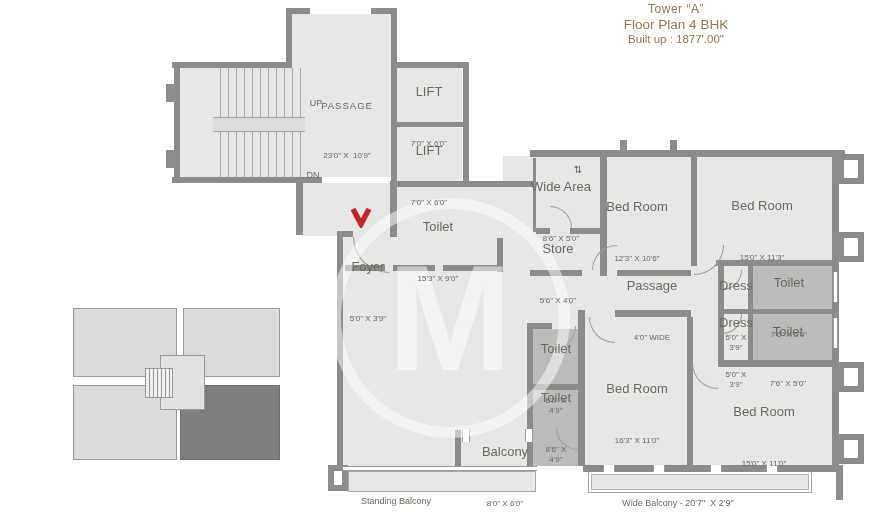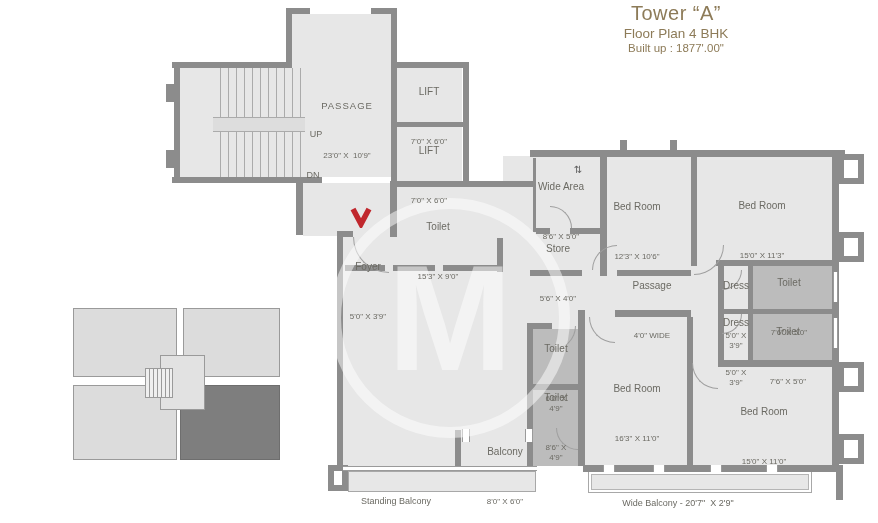--- a/index.html
+++ b/index.html
@@ -11,27 +11,27 @@
   .w{position:absolute;background:var(--wall);z-index:3;}
   .bay{position:absolute;background:#fff;border:6px solid var(--wall);box-sizing:border-box;z-index:3;}
   .win{position:absolute;background:#fff;border-left:1px solid #9a9a9a;border-right:1px solid #9a9a9a;box-sizing:border-box;z-index:4;}
   .arc{position:absolute;z-index:4;box-sizing:border-box;border:0 solid #9f9f9f;}
   .treads{position:absolute;z-index:2;background:repeating-linear-gradient(90deg,transparent 0,transparent 7px,#ababab 7px,#ababab 8px);}
   .landing{position:absolute;z-index:2;border-top:1px solid #ababab;border-bottom:1px solid #ababab;box-sizing:border-box;}
   .strip{position:absolute;background:var(--floor);border:1px solid #a8a8a8;box-sizing:border-box;z-index:1;}
   .strip.dbl{box-shadow:inset 0 0 0 2px #fff, inset 0 0 0 3px #b5b5b5;}
   .winline{position:absolute;background:#fff;border-top:1px solid #9a9a9a;border-bottom:1px solid #9a9a9a;box-sizing:border-box;z-index:4;}
   .lbl{position:absolute;transform:translate(-50%,-50%);text-align:center;color:var(--label);z-index:6;line-height:1.22;white-space:pre;}
-  .lbl .nm{display:block;font-size:10px;}
+  .lbl .nm{display:block;font-size:13px;}
   .lbl .dm{display:block;font-size:8px;}
   .lbl .dm.wrapn{white-space:normal;width:34px;margin:0 auto;}
   .lbl.caps .nm{font-size:9.5px;letter-spacing:1px;}
   .lbl.single .nm{font-size:9px;}
   #title-block{position:absolute;left:561px;top:2px;width:230px;text-align:center;color:var(--title);z-index:6;}
-  #title-block .t1{font-size:20px;letter-spacing:.5px;}
+  #title-block .t1{font-size:12px;letter-spacing:.5px;}
   #title-block .t2{font-size:13.5px;margin-top:1px;}
   #title-block .t3{font-size:11.5px;margin-top:1px;}
   #watermark{position:absolute;left:330px;top:198px;width:240px;height:240px;border-radius:50%;
              border:11px solid rgba(255,255,255,.5);box-sizing:border-box;z-index:5;pointer-events:none;
              display:flex;align-items:center;justify-content:center;}
   #watermark span{font-size:150px;font-weight:bold;color:rgba(255,255,255,.5);font-family:"Liberation Sans",sans-serif;line-height:1;}
   #entry-arrow{position:absolute;left:349px;top:206px;z-index:6;}
   #wash-sym{position:absolute;left:578px;top:169px;transform:translate(-50%,-50%);font-size:10px;color:#5f5f5f;z-index:6;}
   
   #keyplan{position:absolute;left:68px;top:300px;width:216px;height:172px;z-index:2;}
@@ -160,21 +160,21 @@
     <div class="kp" style="left:5px;top:85px;width:104px;height:75px"></div>
     <div class="kp dark" style="left: 112px; top: 85px; width: 100px; height: 75px; background: rgb(126, 126, 126);"></div>
     <div class="kp core" style="left:92px;top:55px;width:45px;height:55px"></div>
     <div class="kp stairs" style="left:77px;top:68px;width:28px;height:30px"></div>
   </div>
 
   <div class="lbl caps" style="left:347px;top:130px">
     <span class="nm">PASSAGE</span>
     <span class="dm">23'0" X  10'9"</span>
   </div>
-  <div class="lbl single" style="left:316px;top:115px">
+  <div class="lbl single" style="left:316px;top:84px">
     <span class="nm">UP</span></div>
   <div class="lbl single" style="left:313px;top:156px">
     <span class="nm">DN</span></div>
   <div class="lbl" style="left:429px;top:97px">
     <span class="nm">LIFT</span>
     <span class="dm">7'0" X 6'0"</span></div>
   <div class="lbl" style="left:429px;top:156px">
     <span class="nm">LIFT</span>
     <span class="dm">7'0" X 6'0"</span></div>
 

